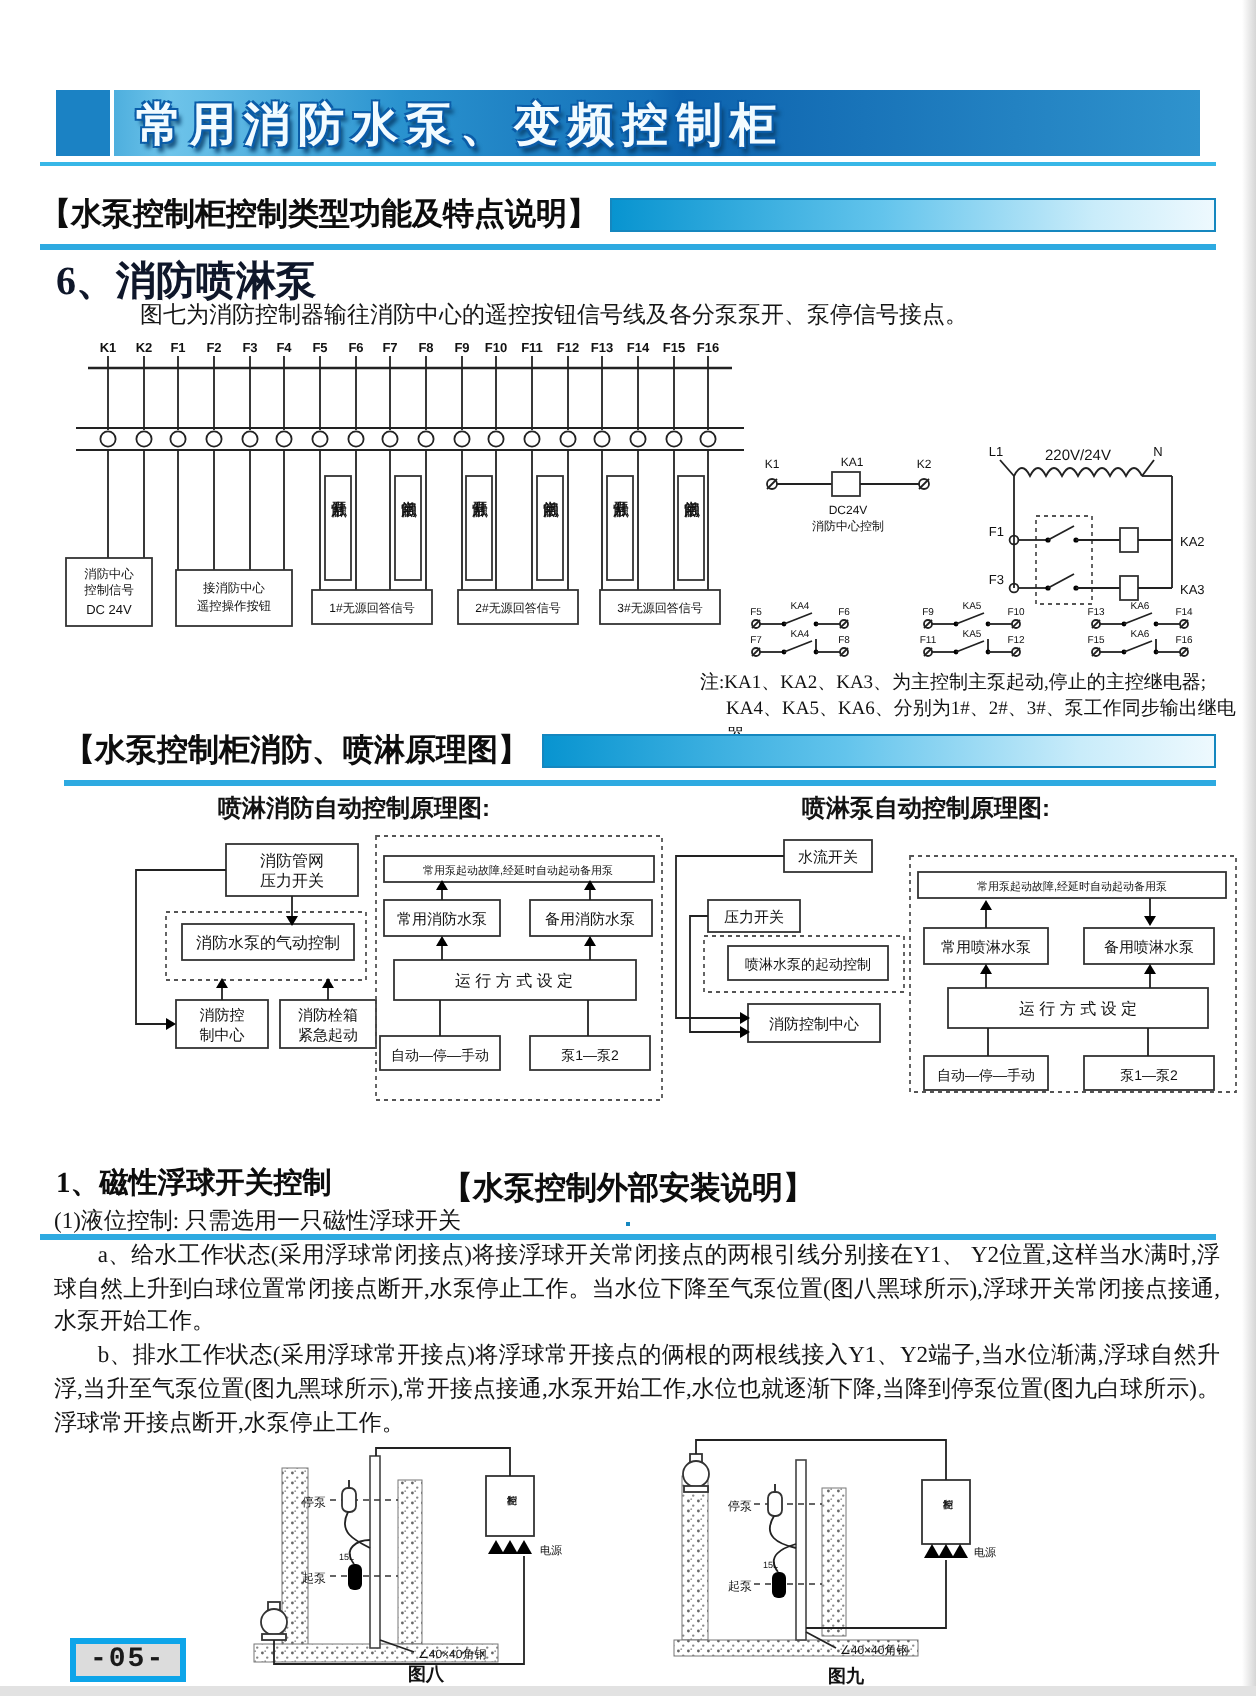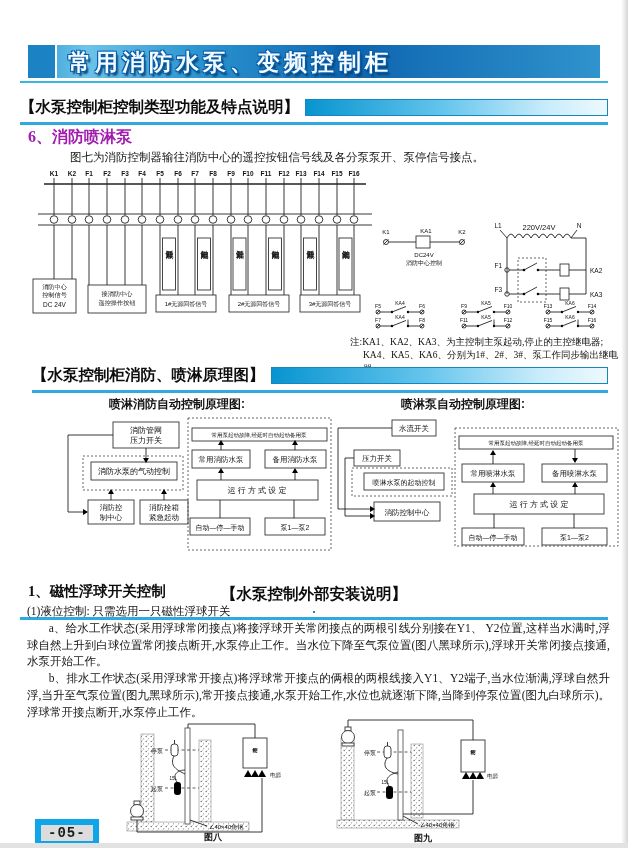--- a/index.html
+++ b/index.html
@@ -15,36 +15,36 @@
   .banner-title { position:absolute; left:38px; top:2px; font-size:23px; font-weight:bold; color:#f2fbff; letter-spacing:4px;
     text-shadow:1px 1px 0 #0a5ca8,-1px -1px 0 #0a5ca8,1px -1px 0 #0a5ca8,-1px 1px 0 #0a5ca8,2px 3px 2px #07406f; }
   .banner-line { position:absolute; left:20px; right:20px; top:81px; height:2px; background:#38b7e7; }
 
   
   .sec { position:absolute; left:20px; right:20px; display:flex; align-items:center; gap:6px;
     border-bottom:3px solid #2eaae1; padding-bottom:4px;justify-content:center; }
   .sec-title { font-family:"Liberation Serif","DejaVu Serif",serif; font-size:15.5px; font-weight:bold; color:#0d0d0d; white-space:nowrap; }
   .sec-bar { flex:1; height:15px; background:linear-gradient(90deg,#0894d0,#63c4ec 45%,#c9ecfa 80%,#eef9fe); border:1px solid #1587bf; }
 
-  .h6 { position:absolute; left:28px; top:127px; font-family:"Liberation Serif","DejaVu Serif",serif; font-size:16px; font-weight:bold; color:#a21caf; }
+  .h6 { position:absolute; left:28px; top:127px; font-family:"Liberation Serif","DejaVu Serif",serif; font-size:20px; font-weight:bold; color:#0f172a; }
   .intro { position:absolute; left:46px; top:150px; font-family:"Liberation Serif","DejaVu Serif",serif; font-size:11.5px; color:#151515;padding-left:24px; }
 
   .notes { position:absolute; left:350px; top:336px; width:270px; font-family:"Liberation Serif","DejaVu Serif",serif; font-size:9.5px; color:#111; line-height:1.4; }
   .notes .n2 { padding-left:13px; }
 
   .flow-titles span { position:absolute; top:396px; font-size:12px; font-weight:bold; color:#141414;padding-left:13px; }
   .ft-l { left:96px; } .ft-r { left:388px; }
 
   .h1b { position:absolute; left:28px; top:582px; font-family:"Liberation Serif","DejaVu Serif",serif; font-size:14.5px; font-weight:bold; color:#0d0d0d; }
   .install-text { position:absolute; left:27px; top:603px; width:583px; font-family:"Liberation Serif","DejaVu Serif",serif;
     font-size:11.5px; color:#151515; line-height:1.46; text-align:justify; }
   .install-text p { margin:0; }
   .install-text p.ind { text-indent:1.9em; }
 
-  .pagenum { position:absolute; left:35px; top:819px; border:6px solid #0ea5e9; background:#dcdcdc; padding:0 7px;
+  .pagenum { position:absolute; left:35px; top:819px; border:3px solid #0ea5e9; background:#dcdcdc; padding:0 7px;
     font-weight:bold; font-size:14px; letter-spacing:1px; color:#1a1a1a; font-family:"Liberation Mono","DejaVu Sans Mono",monospace; }
 
   svg { position:absolute; overflow:visible; }
   svg text { font-family:"Liberation Sans","DejaVu Sans",sans-serif; fill:#111; }
   .vtext { writing-mode:tb; }
   .thin { stroke:#222; stroke-width:0.9; fill:none; }
   .box  { fill:#ffffff; stroke:#333; stroke-width:0.9; }
   .dot-box { fill:none; stroke:#555; stroke-width:0.9; stroke-dasharray:2 2; }
   .dash { stroke:#333; stroke-width:0.8; stroke-dasharray:3 2.5; fill:none; }
   .blk { fill:#000; }

